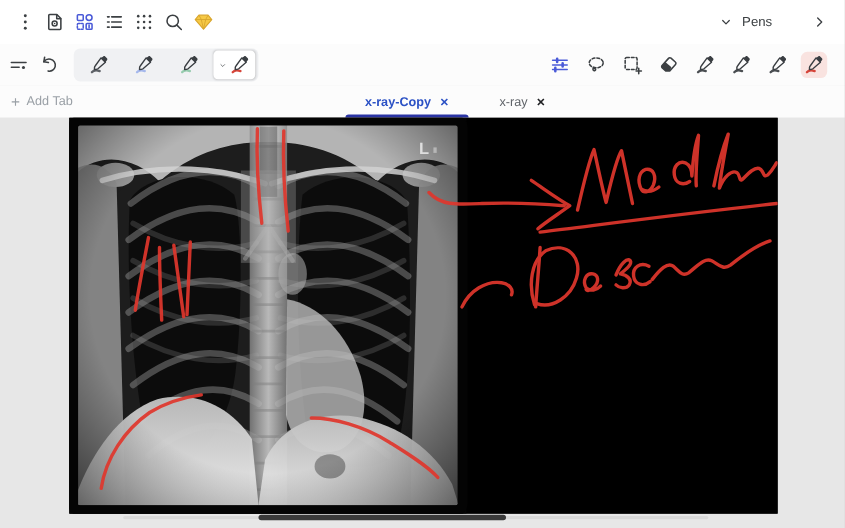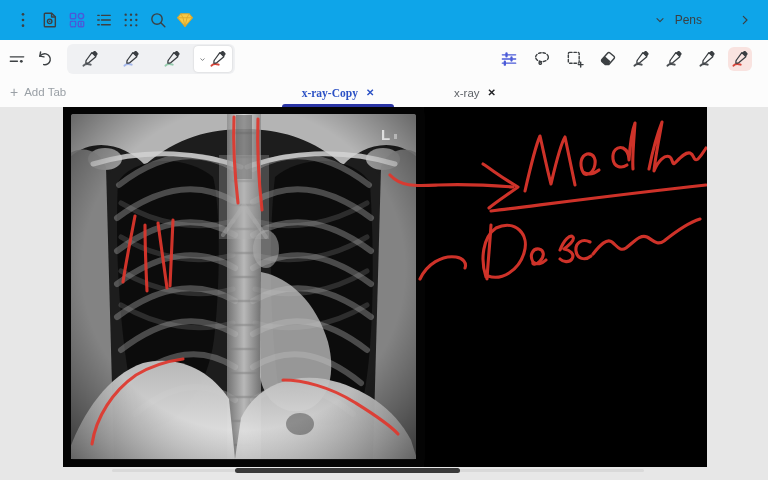--- a/index.html
+++ b/index.html
@@ -1,21 +1,21 @@
 <!DOCTYPE html>
 <html><head>
 <meta charset="utf-8">
 <style>
   html,body{margin:0;padding:0;}
   body{width:768px;height:480px;overflow:hidden;background:#e9e9e9;
        font-family:"Liberation Sans",sans-serif;-webkit-font-smoothing:antialiased;}
   .app{position:relative;width:768px;height:480px;background:#e9e9e9;}
 
   
-  .topbar{position:absolute;top:0;left:0;width:768px;height:40px;background:#0ea5e9;
+  .topbar{position:absolute;top:0;left:0;width:768px;height:40px;background:#ffffff;
           display:flex;align-items:center;padding:0 10px;box-sizing:border-box;}
   .icbtn{width:26px;height:26px;display:flex;align-items:center;justify-content:center;
          border-radius:5px;flex:0 0 auto;cursor:pointer;}
   .icbtn + .icbtn{margin-left:1px;}
   .ic{width:20px;height:20px;display:block;}
   .ic-s{width:16px;height:16px;display:block;}
   .stroke{fill:none;stroke:#3c4043;stroke-width:1.7;stroke-linecap:round;stroke-linejoin:round;}
   .blue .stroke{stroke:#4a5ad8;}
   .topbar-right{margin-left:auto;display:flex;align-items:center;}
   .pens-label{font-size:12px;color:#3c4043;margin:0 2px 0 2px;}
@@ -34,21 +34,21 @@
   .toolbtn.selected-red{background:#f9e3e0;}
   .sw{stroke:var(--sw,#5f6368);}
 
   
   .tabbar{position:absolute;top:78px;left:0;width:768px;height:29px;background:#fcfcfc;}
   .addtab{position:absolute;left:10px;top:7px;display:flex;align-items:center;color:#9aa0a6;
           font-size:11.5px;cursor:pointer;}
   .addtab .plus{font-size:14px;margin-right:6px;line-height:1;}
   .tab{position:absolute;top:0;height:29px;display:flex;align-items:center;justify-content:center;
        font-size:11.5px;cursor:pointer;box-sizing:border-box;}
-  .tab1{left:280px;width:116px;color:#2b51c5;font-weight:bold;font-family:Liberation Serif, serif;}
+  .tab1{left:312px;width:116px;color:#2b51c5;font-weight:bold;}
   .tab2{left:442px;width:66px;color:#5f6368;}
   .tab .close{margin-left:8px;font-size:10px;font-weight:bold;cursor:pointer;}
   .tab2 .close{color:#202124;}
   .tab-underline{position:absolute;left:2px;right:2px;bottom:0;height:3px;background:#2a34a4;border-radius:3px 3px 0 0;}
 
   
   .canvas-area{position:absolute;top:107px;left:0;width:768px;height:373px;background:#e7e7e7;}
   .board{position:absolute;left:63px;top:0;width:644px;height:360px;background:#000;}
   .hscroll-track{position:absolute;left:112px;top:362px;width:532px;height:3px;background:#d9d9d9;border-radius:2px;}
   .hscroll-thumb{position:absolute;left:123px;top:-1px;width:225px;height:5px;background:#3a3a3a;border-radius:3px;cursor:grab;}

